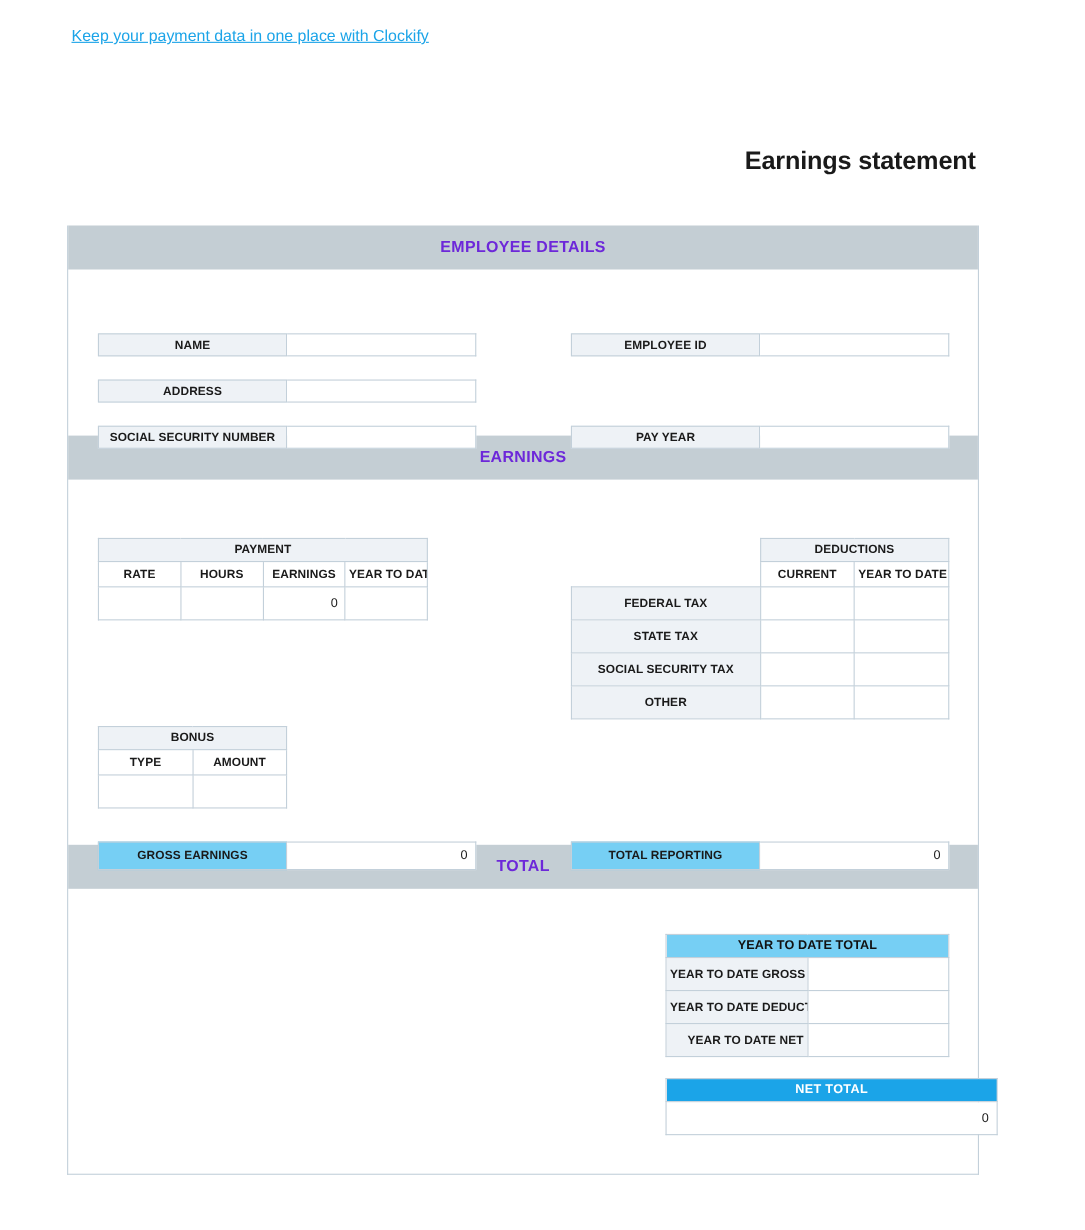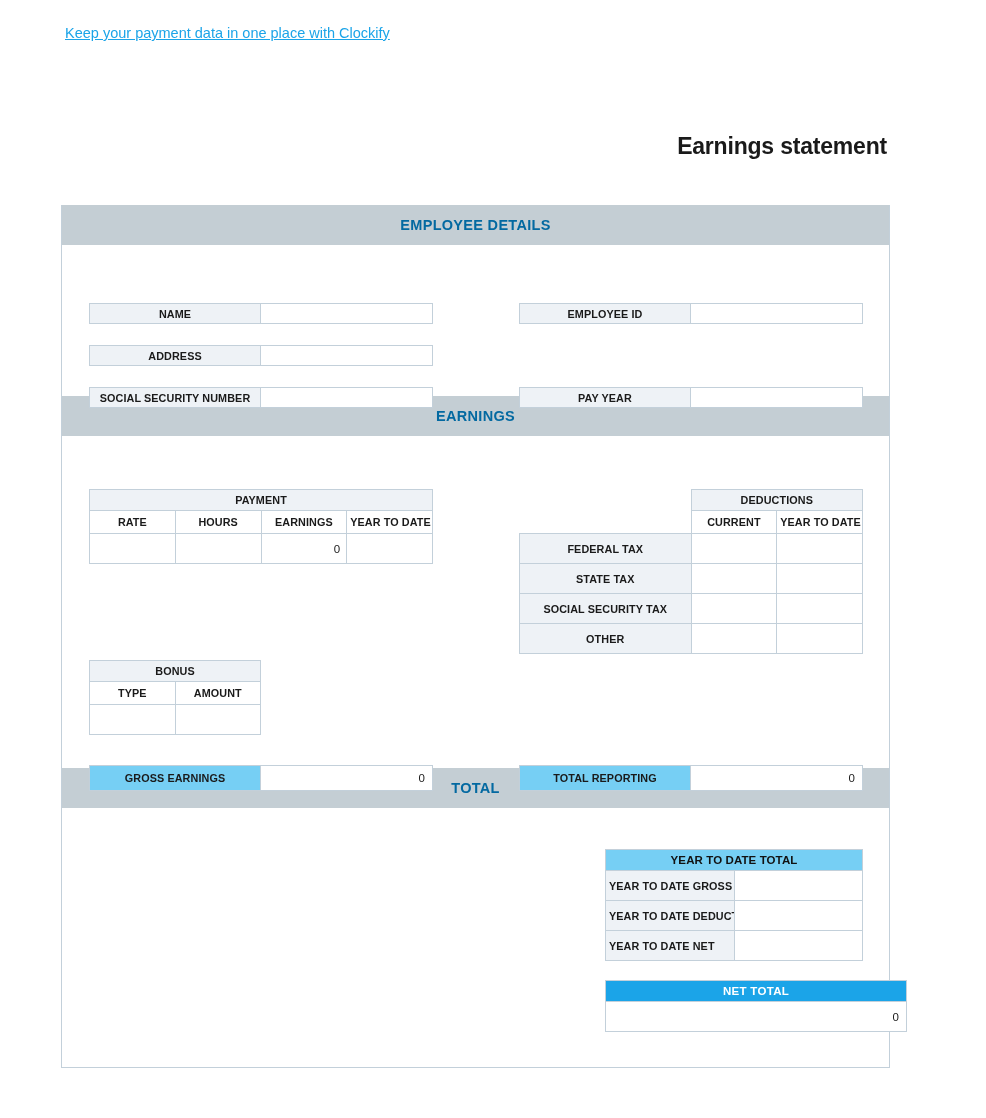--- a/index.html
+++ b/index.html
@@ -80,21 +80,21 @@
 
   .section-band {
     height: 40px;
     background: #c4ced4;
     display: flex;
     align-items: center;
     justify-content: center;
     font-size: 14.5px;
     font-weight: bold;
     letter-spacing: .3px;
-    color: #0369a1;
+    color: #6d28d9;
   }
 
   
   .employee-body {
     position: relative;
     height: 151px;
   }
   .field-row {
     position: absolute;
     display: flex;
@@ -173,21 +173,21 @@
   }
   table.grid td.rowlabel {
     background: #eef2f6;
     height: 30px;
   }
 
   .tbl-payment {
     position: absolute;
     left: 27px;
     top: 53px;
-    width: 344px;
+    width: 300px;
   }
   .tbl-bonus {
     position: absolute;
     left: 27px;
     top: 224px;
     width: 172px;
   }
   .tbl-deductions {
     position: absolute;
     left: 457px;
@@ -247,21 +247,21 @@
   }
   .tbl-ytd th.cap-blue {
     background: #76cff4;
     height: 21px;
     font-size: 11.5px;
     color: #111;
   }
   .tbl-ytd td.rowlabel-ytd {
     background: #eef2f6;
     height: 30px;
-    text-align: left;
+    text-align: right;
     margin-left: 33px;
   }
 
   .tbl-net {
     position: absolute;
     left: 543px;
     top: 172px;
     width: 302px;
   }
   .tbl-net th.cap-netblue {

